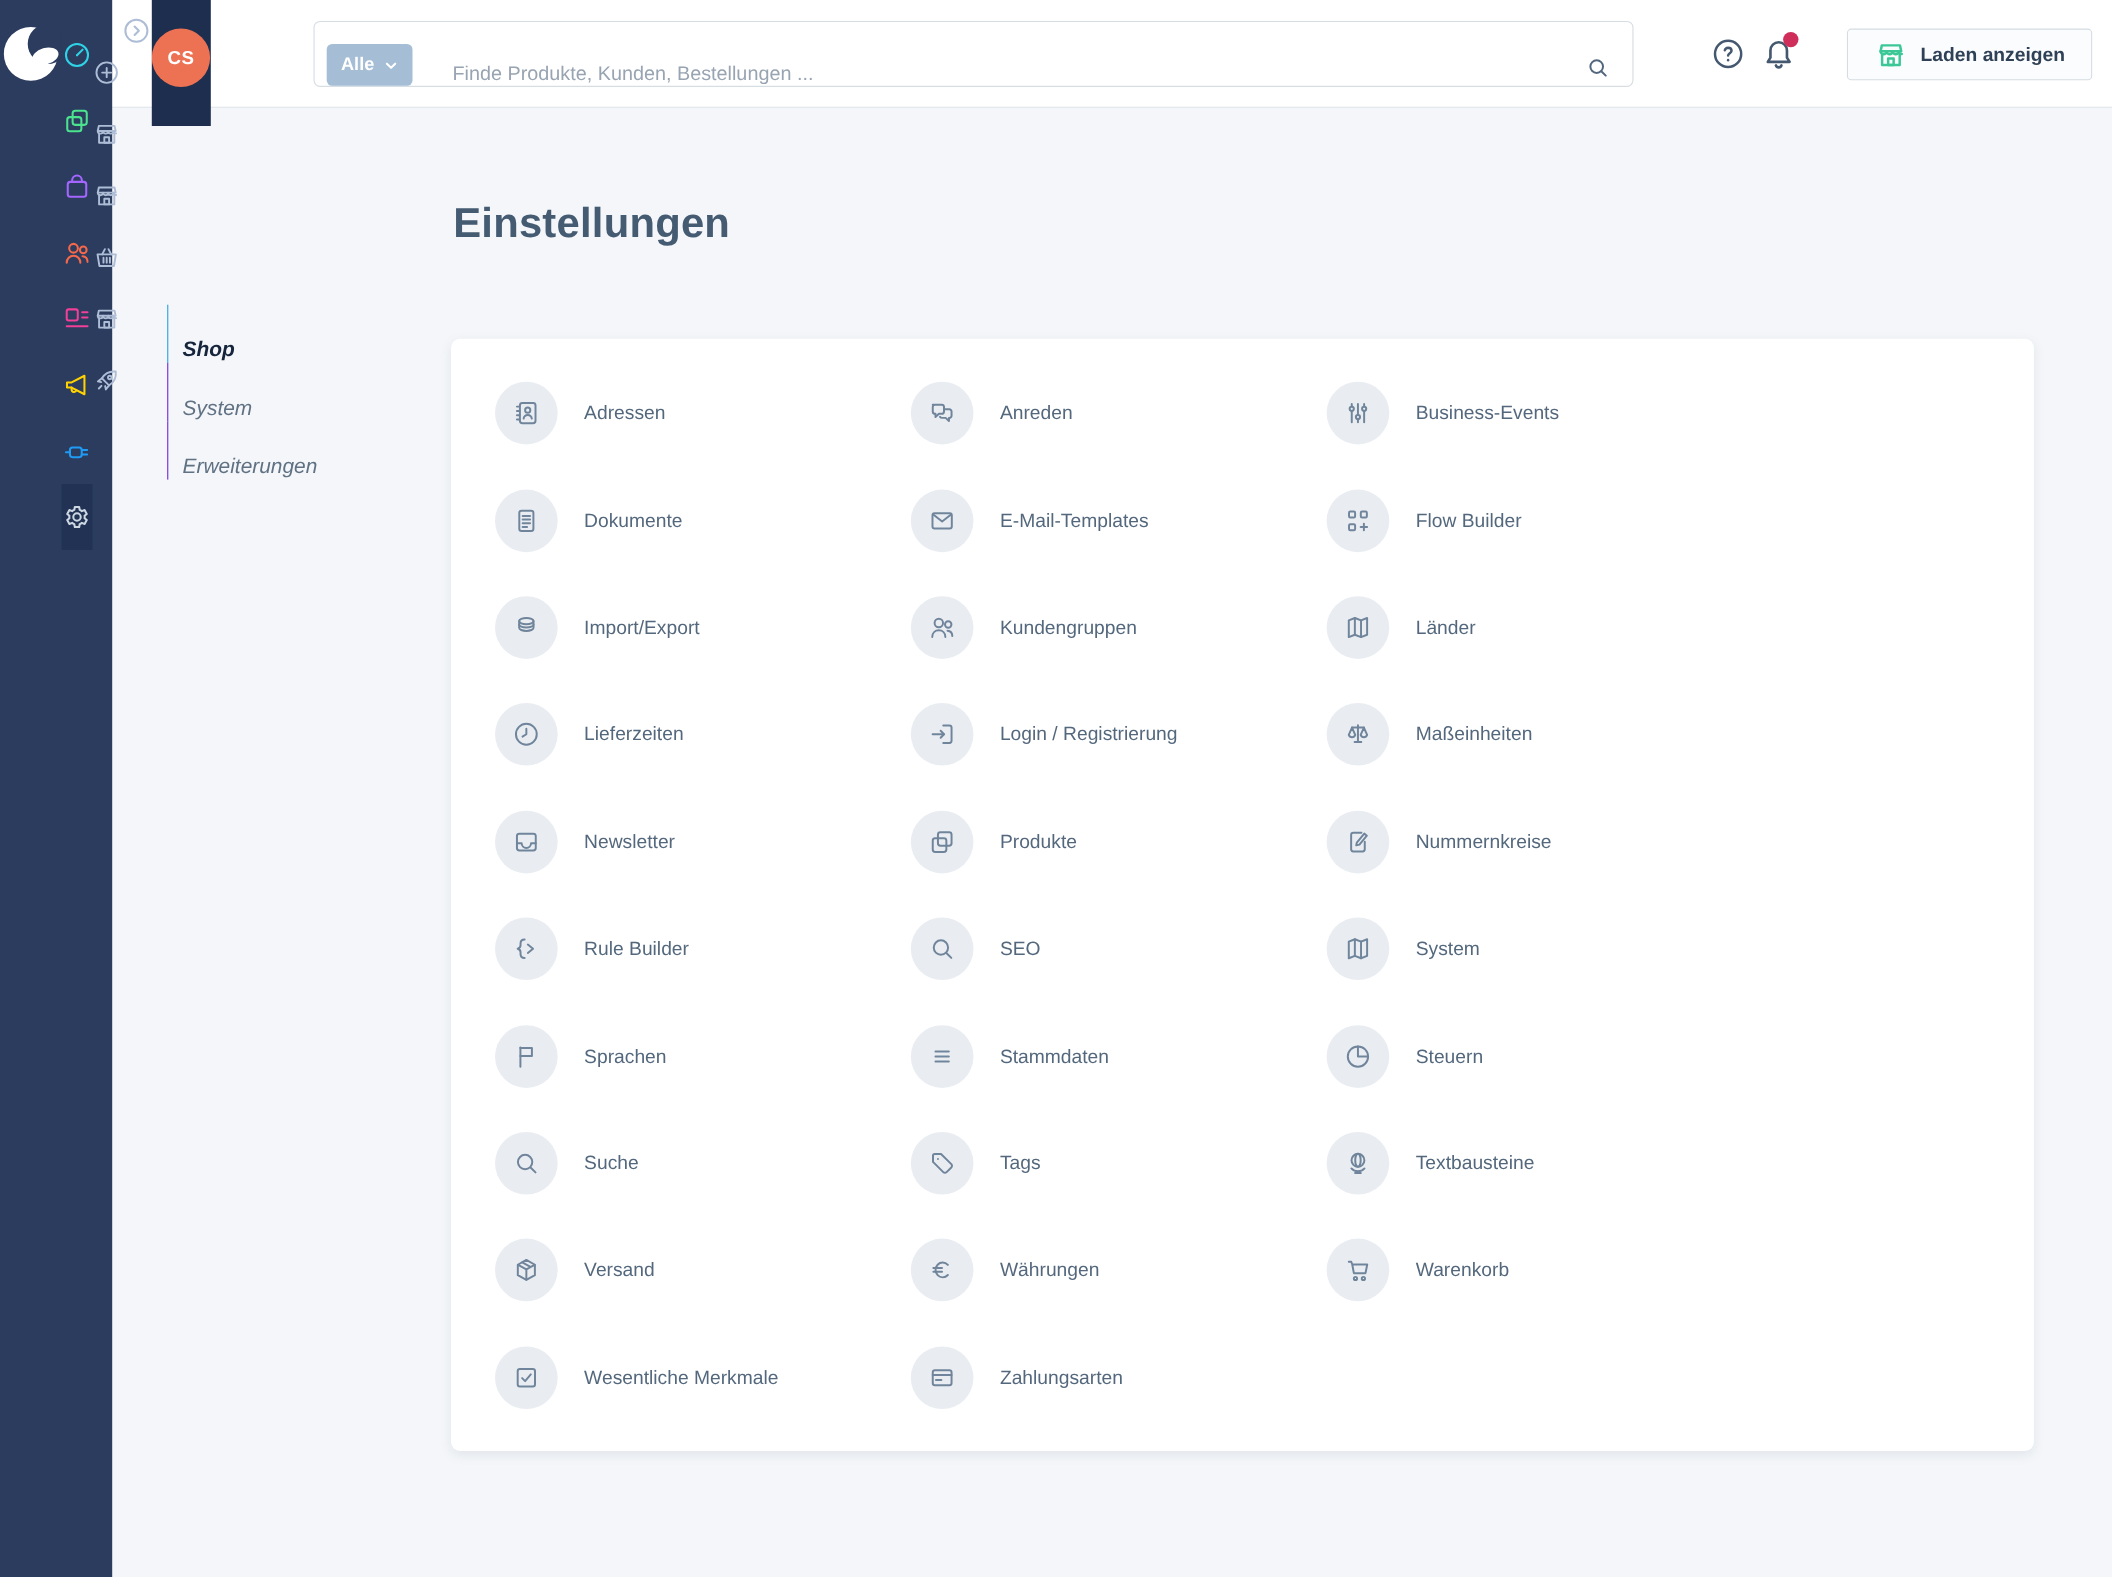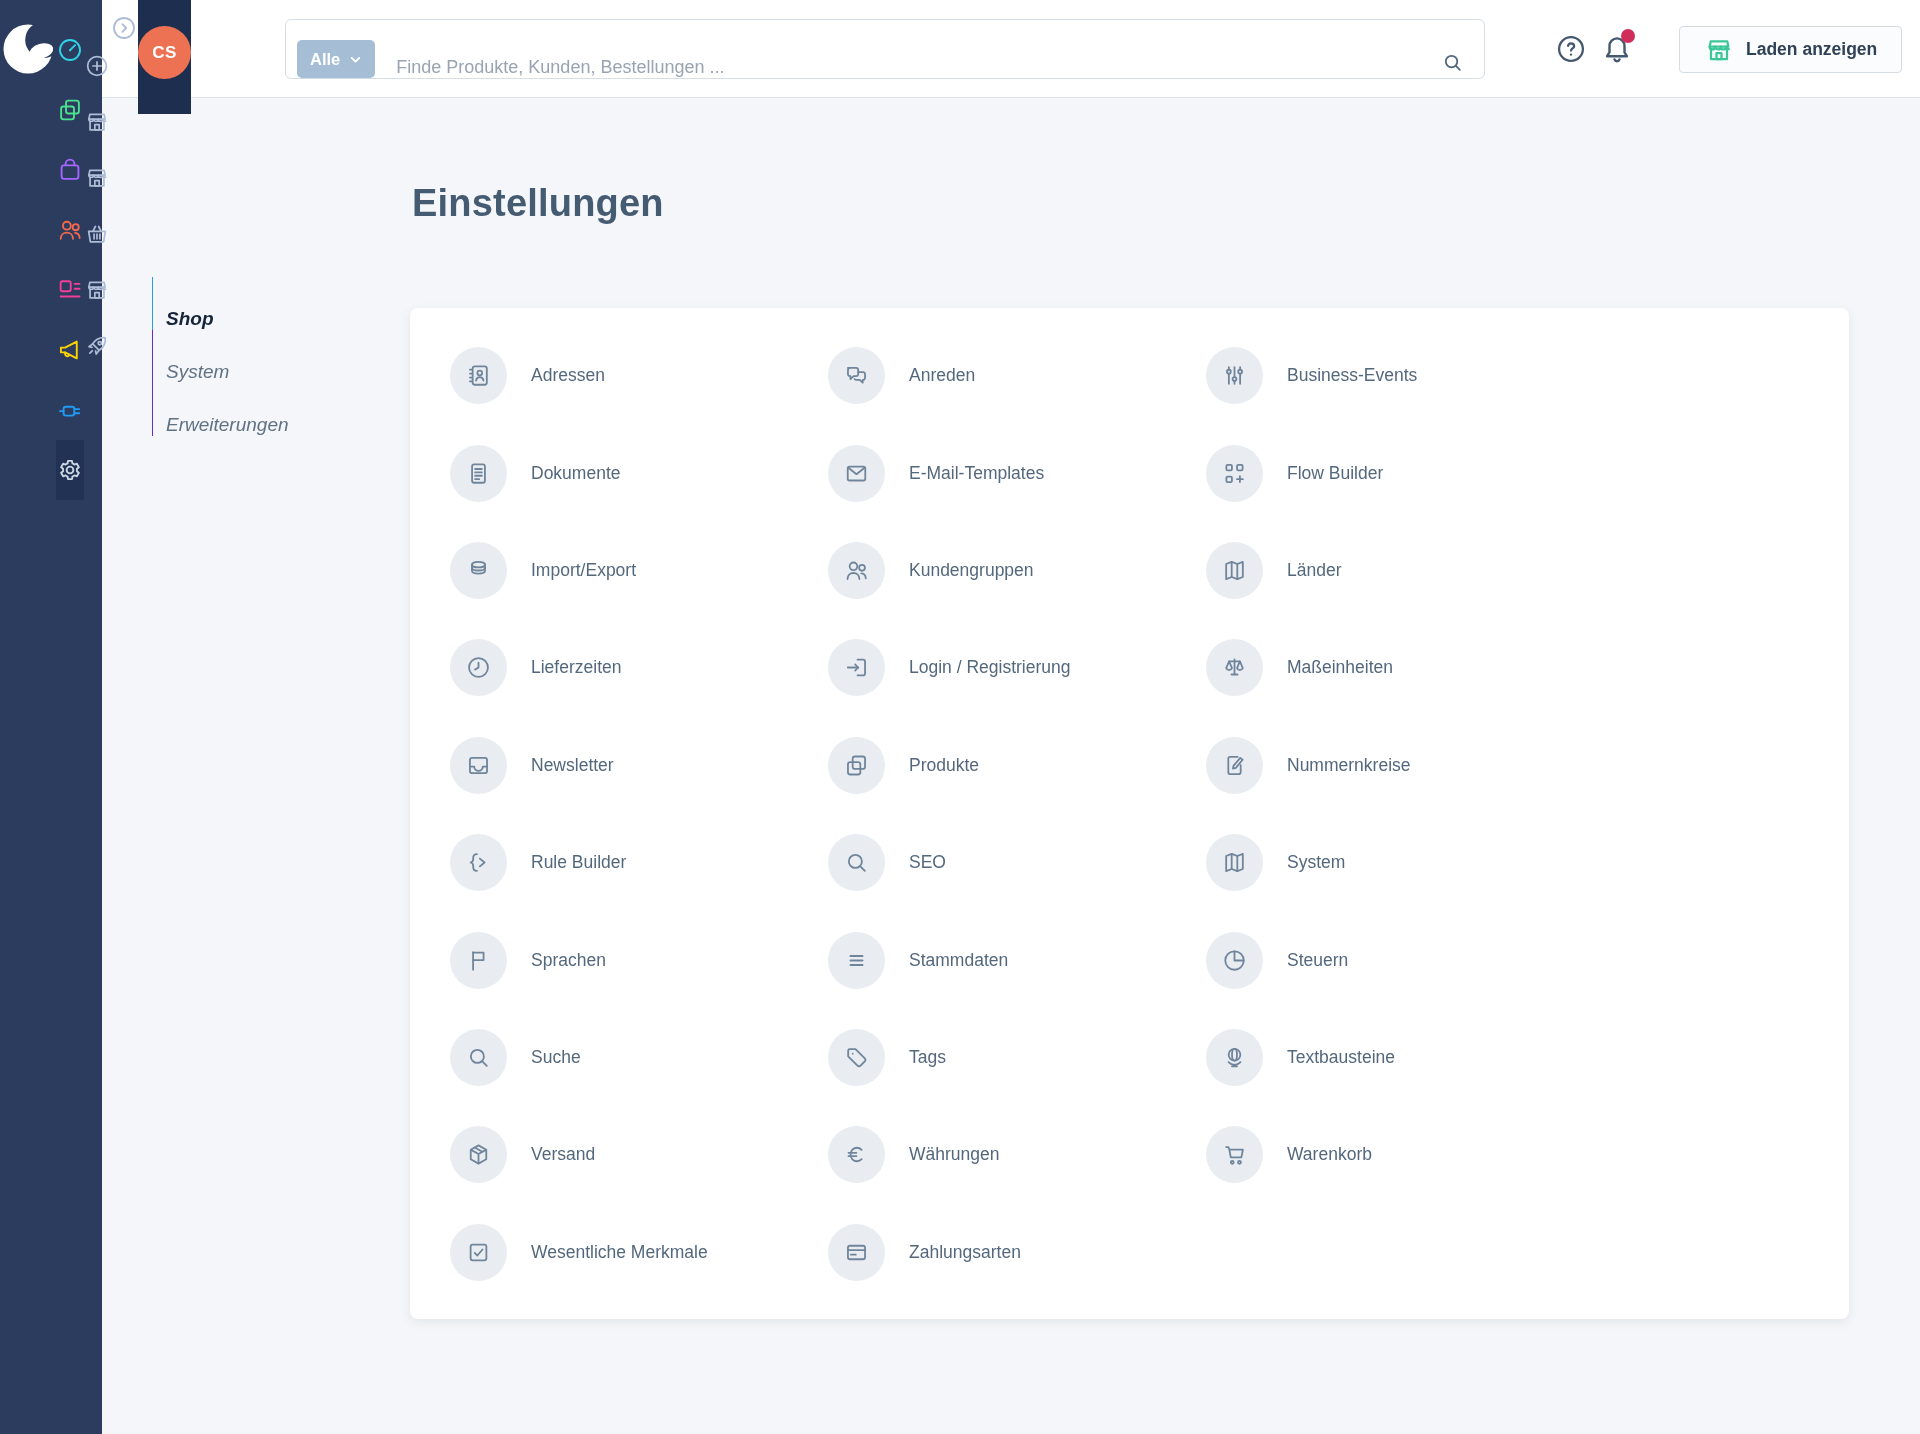--- a/index.html
+++ b/index.html
@@ -29,21 +29,21 @@
   .topbar { position:fixed; left:102px; top:0; right:0; height:98px; background:#fff;
     border-bottom:1px solid #dde4e9; z-index:5; }
   .searchbox { position:absolute; left:183px; top:19px; width:1200px; height:60px;
     background:#fff; border:1px solid #d6dde3; border-radius:6px;
     display:flex; align-items:flex-end; padding:0 20px 0 11px; }
   .scope-pill { height:38px; background:#a5bed6; border-radius:5px; color:#fff;
     display:flex; align-items:center; gap:9px; padding:0 13px; font-size:16.5px; font-weight:700;
     cursor:pointer; flex:0 0 auto; }
   .scope-pill svg { width:13px; height:13px; }
   .search-input { flex:1; border:none; outline:none; font-size:18px; color:#45586d;
-    padding-left:21px; font-family:inherit; background:transparent; }
+    padding-left:36px; font-family:inherit; background:transparent; }
   .search-input::placeholder { color:#98a4b2; }
   .search-glass { color:#52677d; flex:0 0 auto; }
   .search-glass svg { width:23px; height:23px; }
   .tb-icon { position:absolute; top:31px; width:36px; height:36px; color:#44586f;
     display:flex; align-items:center; justify-content:center; cursor:pointer; }
   .tb-icon svg { width:34px; height:34px; }
   .help-btn { left:1451px; }
   .bell-btn { left:1497px; }
   .bell-dot { position:absolute; top:-2px; right:0px; width:14px; height:14px; border-radius:50%;
     background:#d02e5a; }

